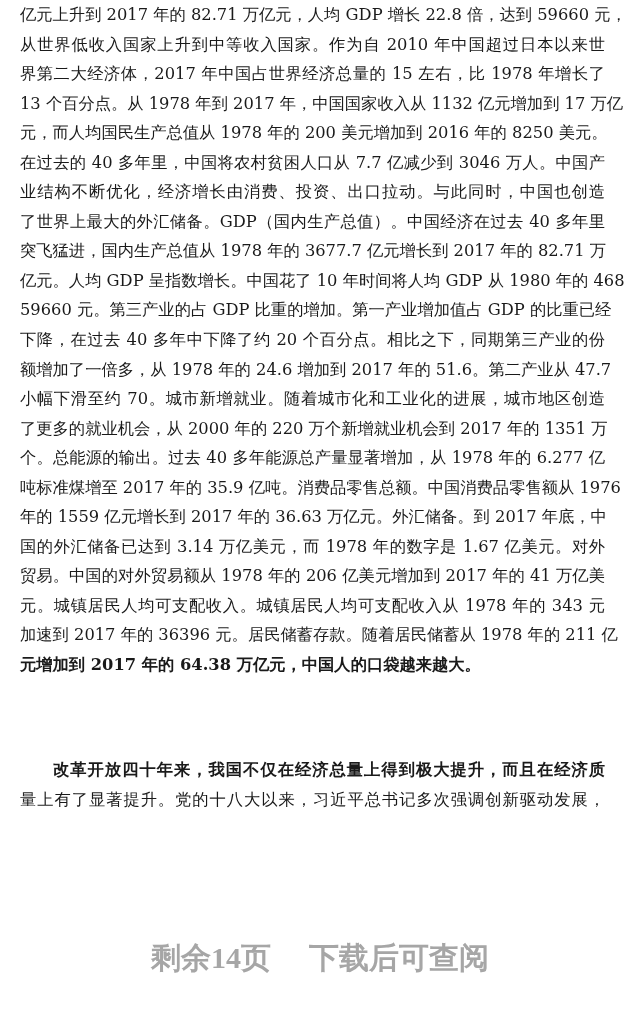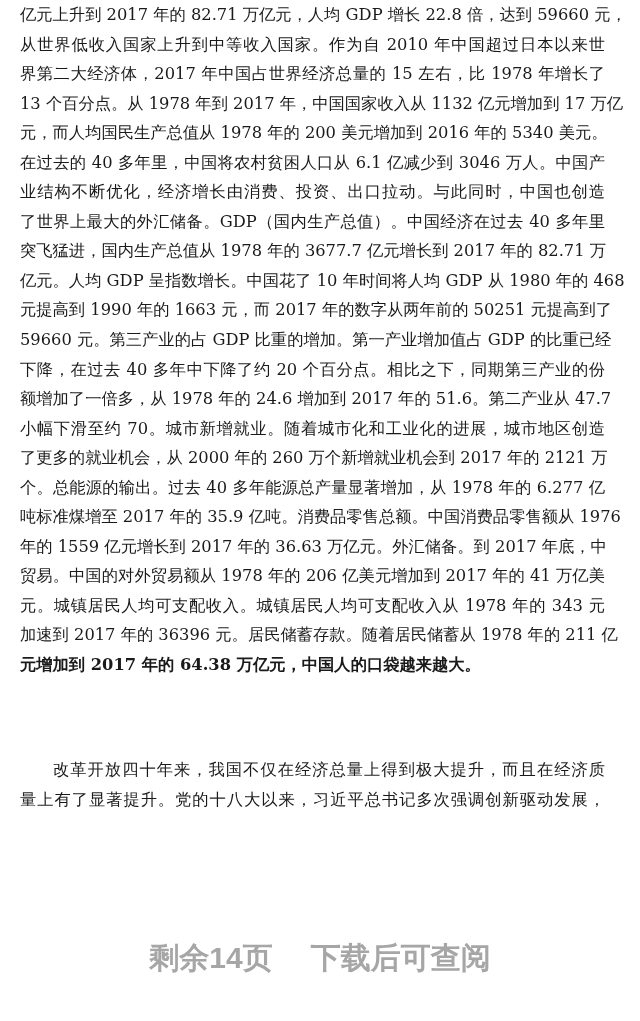--- a/index.html
+++ b/index.html
@@ -8,54 +8,54 @@
   .para {
     position: absolute; left: 20px; width: 585px;
     font-family: "DejaVu Serif", "Liberation Serif", serif;
     font-size: 16.3px; line-height: 29.55px; color: #1a1a1a;
     text-align: justify; text-justify: inter-character; word-break: break-all;
   }
   .line { display: block; white-space: nowrap; height: 29.55px; text-align-last: justify; }
   .line.last { text-align-last: left; font-weight: bold; }
   #p1 { top: 0px; }
   #p2 { top: 755px; }
-  .indent { padding-left: 33px; }
+  .indent { padding-left: 33px; font-weight: bold; }
   .more {
     position: absolute; left: 0; top: 938px; width: 640px; text-align: center;
-    font-family: Liberation Sans, sans-serif; font-weight: bold;
+    font-family: Liberation Serif, serif; font-weight: bold;
     font-size: 30px; color: #a6a6a6; letter-spacing: 0px;
   }
   .more span { display: inline-block; }
   .gap { display: inline-block; width: 38px; }
 </style>
 </head>
 <body>
 
 <div class="page">
 
   <div class="para" id="p1">
     <span class="line">亿元上升到 2017 年的 82.71 万亿元，人均 GDP 增长 22.8 倍，达到 59660 元，</span>
     <span class="line">从世界低收入国家上升到中等收入国家。作为自 2010 年中国超过日本以来世</span>
     <span class="line">界第二大经济体，2017 年中国占世界经济总量的 15 左右，比 1978 年增长了</span>
     <span class="line">13 个百分点。从 1978 年到 2017 年，中国国家收入从 1132 亿元增加到 17 万亿</span>
-    <span class="line">元，而人均国民生产总值从 1978 年的 200 美元增加到 2016 年的 5340 美元。</span>
-    <span class="line">在过去的 40 多年里，中国将农村贫困人口从 6.1 亿减少到 3046 万人。中国产</span>
+    <span class="line">元，而人均国民生产总值从 1978 年的 200 美元增加到 2016 年的 8250 美元。</span>
+    <span class="line">在过去的 40 多年里，中国将农村贫困人口从 7.7 亿减少到 3046 万人。中国产</span>
     <span class="line">业结构不断优化，经济增长由消费、投资、出口拉动。与此同时，中国也创造</span>
     <span class="line">了世界上最大的外汇储备。GDP（国内生产总值）。中国经济在过去 40 多年里</span>
     <span class="line">突飞猛进，国内生产总值从 1978 年的 3677.7 亿元增长到 2017 年的 82.71 万</span>
     <span class="line">亿元。人均 GDP 呈指数增长。中国花了 10 年时间将人均 GDP 从 1980 年的 468</span>
-    <span class="line">元提高到 1990 年的 1663 元，而 2017 年的数字从两年前的 50251 元提高到了</span>
     <span class="line">59660 元。第三产业的占 GDP 比重的增加。第一产业增加值占 GDP 的比重已经</span>
     <span class="line">下降，在过去 40 多年中下降了约 20 个百分点。相比之下，同期第三产业的份</span>
     <span class="line">额增加了一倍多，从 1978 年的 24.6 增加到 2017 年的 51.6。第二产业从 47.7</span>
     <span class="line">小幅下滑至约 70。城市新增就业。随着城市化和工业化的进展，城市地区创造</span>
-    <span class="line">了更多的就业机会，从 2000 年的 260 万个新增就业机会到 2017 年的 2121 万</span>
+    <span class="line">了更多的就业机会，从 2000 年的 220 万个新增就业机会到 2017 年的 1351 万</span>
     <span class="line">个。总能源的输出。过去 40 多年能源总产量显著增加，从 1978 年的 6.277 亿</span>
     <span class="line">吨标准煤增至 2017 年的 35.9 亿吨。消费品零售总额。中国消费品零售额从 1976</span>
     <span class="line">年的 1559 亿元增长到 2017 年的 36.63 万亿元。外汇储备。到 2017 年底，中</span>
+    <span class="line">国的外汇储备已达到 3.14 万亿美元，而 1978 年的数字是 1.67 亿美元。对外</span>
     <span class="line">贸易。中国的对外贸易额从 1978 年的 206 亿美元增加到 2017 年的 41 万亿美</span>
     <span class="line">元。城镇居民人均可支配收入。城镇居民人均可支配收入从 1978 年的 343 元</span>
     <span class="line">加速到 2017 年的 36396 元。居民储蓄存款。随着居民储蓄从 1978 年的 211 亿</span>
     <span class="line last">元增加到 2017 年的 64.38 万亿元，中国人的口袋越来越大。</span>
   </div>
 
   <div class="para" id="p2">
     <span class="line indent">改革开放四十年来，我国不仅在经济总量上得到极大提升，而且在经济质</span>
     <span class="line">量上有了显著提升。党的十八大以来，习近平总书记多次强调创新驱动发展，</span>
   </div>

